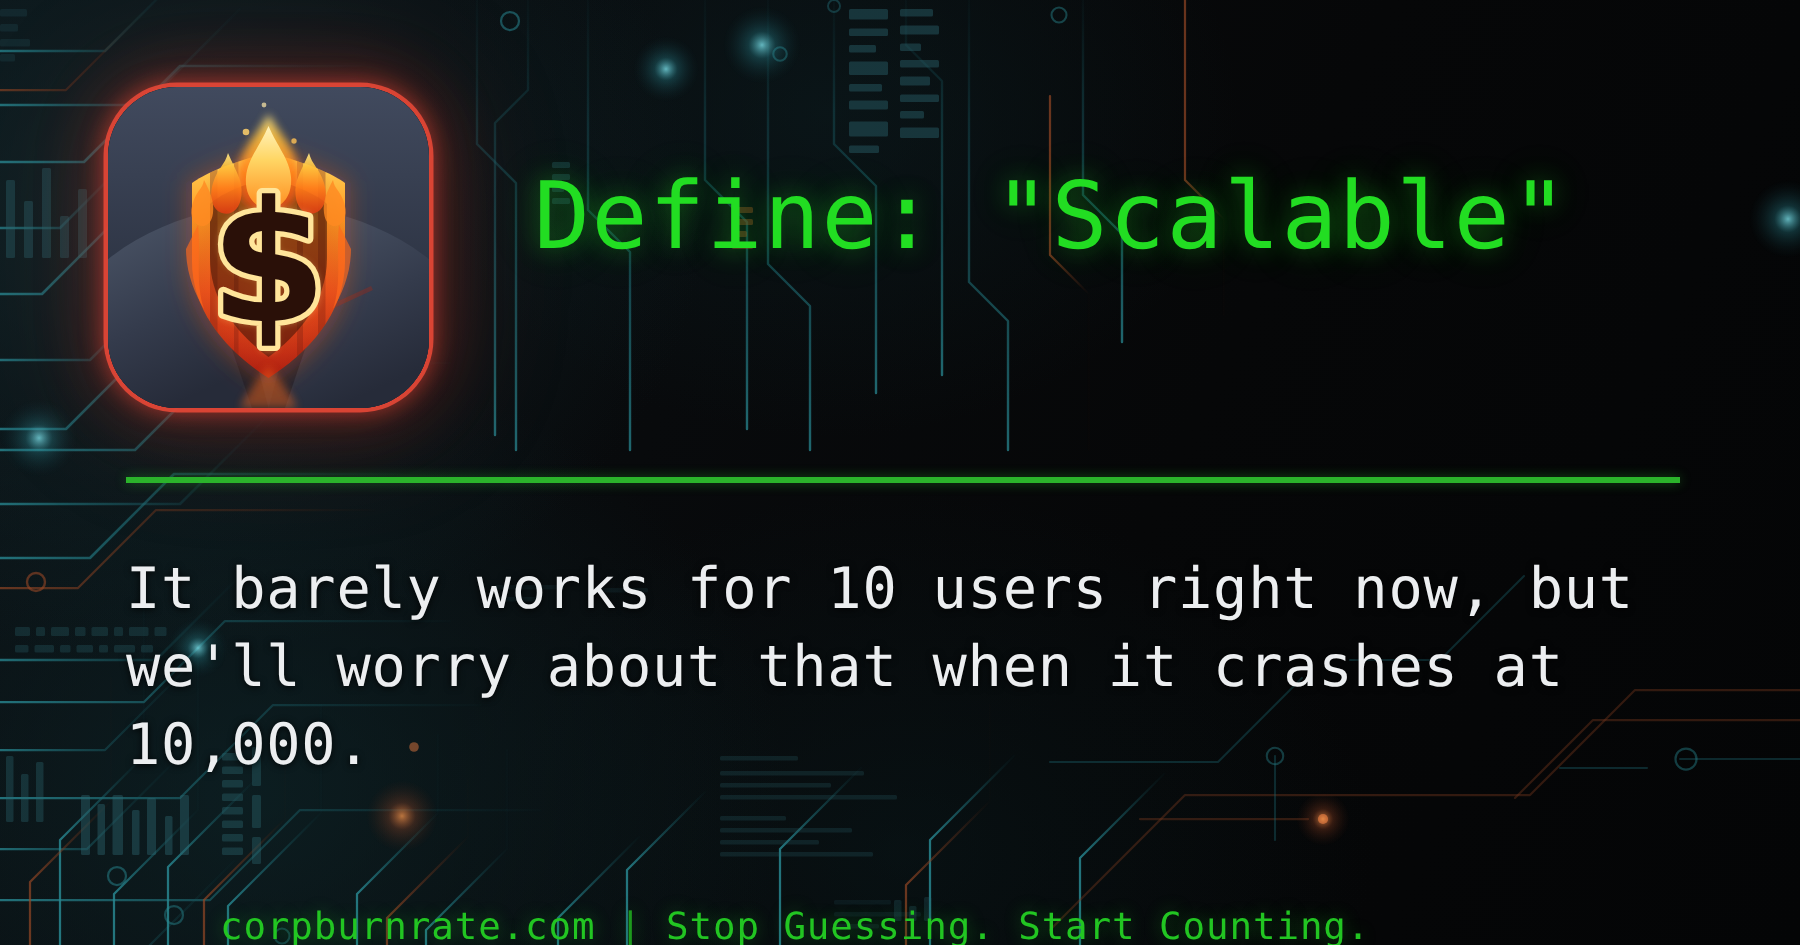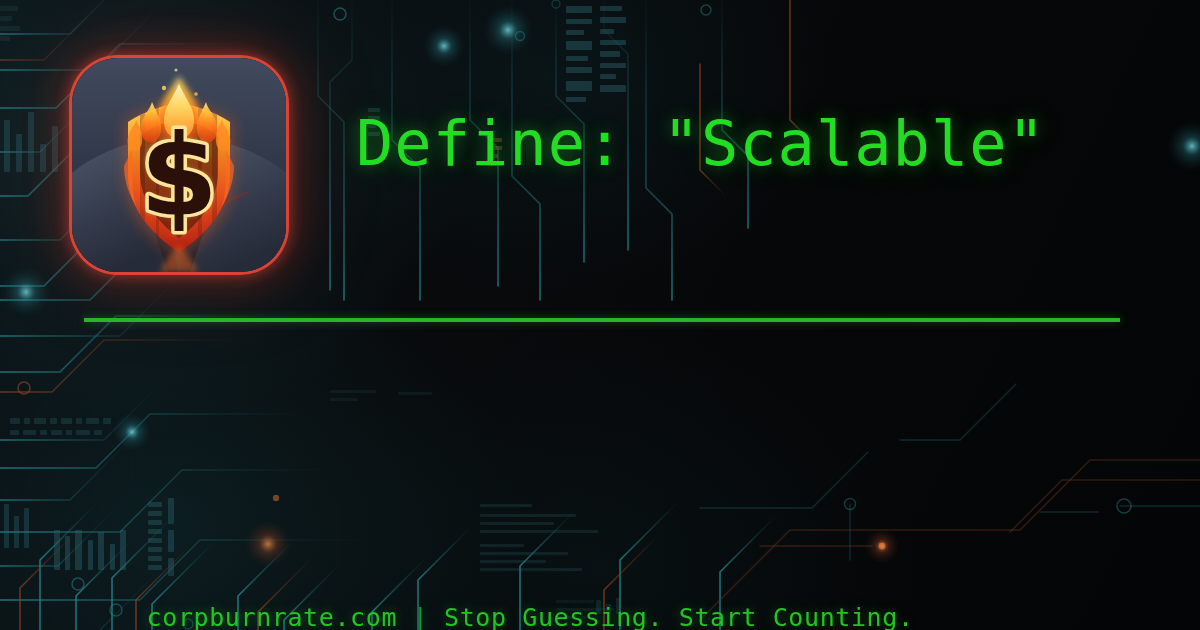--- a/index.html
+++ b/index.html
@@ -490,18 +490,19 @@
       <path d="M107 186 C96 200 90 208 88 214 L126 214 C124 208 118 200 107 186 Z" fill="#ff6a1c" opacity="0.45" filter="url(#blurSm)"></path>
 
       <rect x="0" y="0" width="214" height="214" fill="none"></rect>
     </svg>
   </div>
 
   <div id="headline">Define: "Scalable"</div>
 
   <div id="divider"></div>
 
+  <div id="body-copy">It barely works for 10 users right now, but we'll worry about that when it crashes at 10,000.</div>
 
   <div id="footer">
     <span>corpburnrate.com</span><span class="sep"> | </span><span>Stop Guessing. Start Counting.</span>
   </div>
 
 </div>
 
 </body></html>

